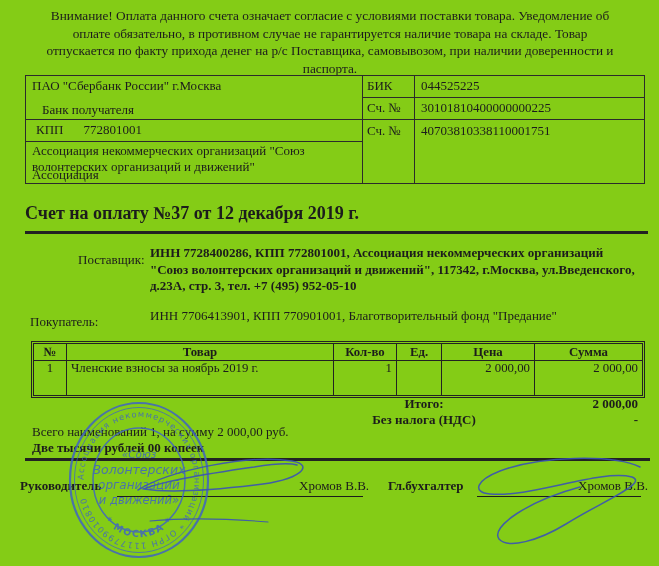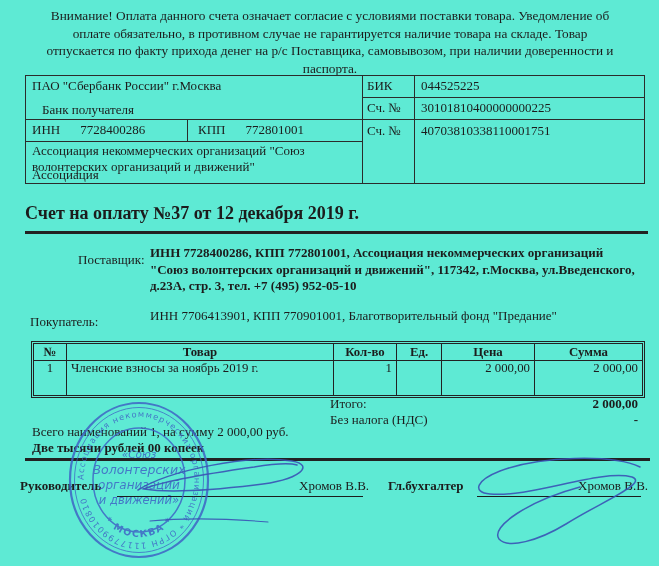--- a/index.html
+++ b/index.html
@@ -1,18 +1,18 @@
 <!DOCTYPE html>
 <html><head>
 <meta charset="utf-8">
 <style>
   html,body { margin:0; padding:0; }
   .page {
     position:relative; width:659px; height:566px;
-    background:#5eead4; overflow:hidden;
+    background:#84cc16; overflow:hidden;
     font-family:"Liberation Serif", serif; color:#1c1c1c; font-size:13px;
   }
   .abs { position:absolute; }
 
   .warning { top:7px; left:40px; width:580px; text-align:center; font-size:13.3px; line-height:17.5px; }
 
   
   .bank-table {
     left:25px; top:75px; width:620px;
     display:grid; grid-template-columns:337px 52px 1fr;
@@ -50,21 +50,21 @@
     display:grid; grid-template-columns:33px 267px 63px 45px 93px 1fr;
     grid-template-rows:17px 34px;
     border:3px double #222; box-sizing:border-box; font-size:12.8px;
   }
   .items-table > div { box-sizing:border-box; border-right:1px solid #222; padding:0 4px; }
   .items-table > div.last { border-right:none; }
   .th { border-bottom:1px solid #222; text-align:center; font-weight:bold; line-height:16px; }
   .td-c { text-align:center; }
   .td-r { text-align:right; }
 
-  .tot-label { left:330px; width:188px; text-align:left; font-weight:normal; }
+  .tot-label { left:330px; width:188px; text-align:center; font-weight:bold; }
   .tot-value { left:520px; width:118px; text-align:right; font-weight:bold; }
   .ty1 { top:396px; } .ty2 { top:412px; }
 
   .count-line { left:32px; top:424px; }
   .words-line { left:32px; top:440px; font-weight:bold; }
 
   .sig-label1 { left:20px; top:478px; font-weight:bold; }
   .sig-name1 { left:299px; top:478px; }
   .sig-label2 { left:388px; top:478px; font-weight:bold; }
   .sig-name2 { left:578px; top:478px; }
@@ -85,24 +85,20 @@
   <div class="abs bank-table">
     <div class="cell-bank">
       <div>ПАО "Сбербанк России" г.Москва</div>
       <div class="sub">Банк получателя</div>
     </div>
     <div class="cell-bik-l">БИК</div>
     <div class="cell-bik-v">044525225</div>
     <div class="cell-corr-l">Сч. №</div>
     <div class="cell-corr-v">30101810400000000225</div>
     <div class="cell-innkpp">
-      <div class="inn-box">
-        <span>ИНН</span>
-        <span>7728400286</span>
-      </div>
       <div class="kpp-box">
         <span>КПП</span>
         <span>772801001</span>
       </div>
     </div>
     <div class="cell-acc-l">Сч. №</div>
     <div class="cell-acc-v">40703810338110001751</div>
     <div class="cell-receiver">
       <div>Ассоциация некоммерческих организаций "Союз волонтерских организаций и движений"</div>
       <div class="sub">Ассоциация</div>

